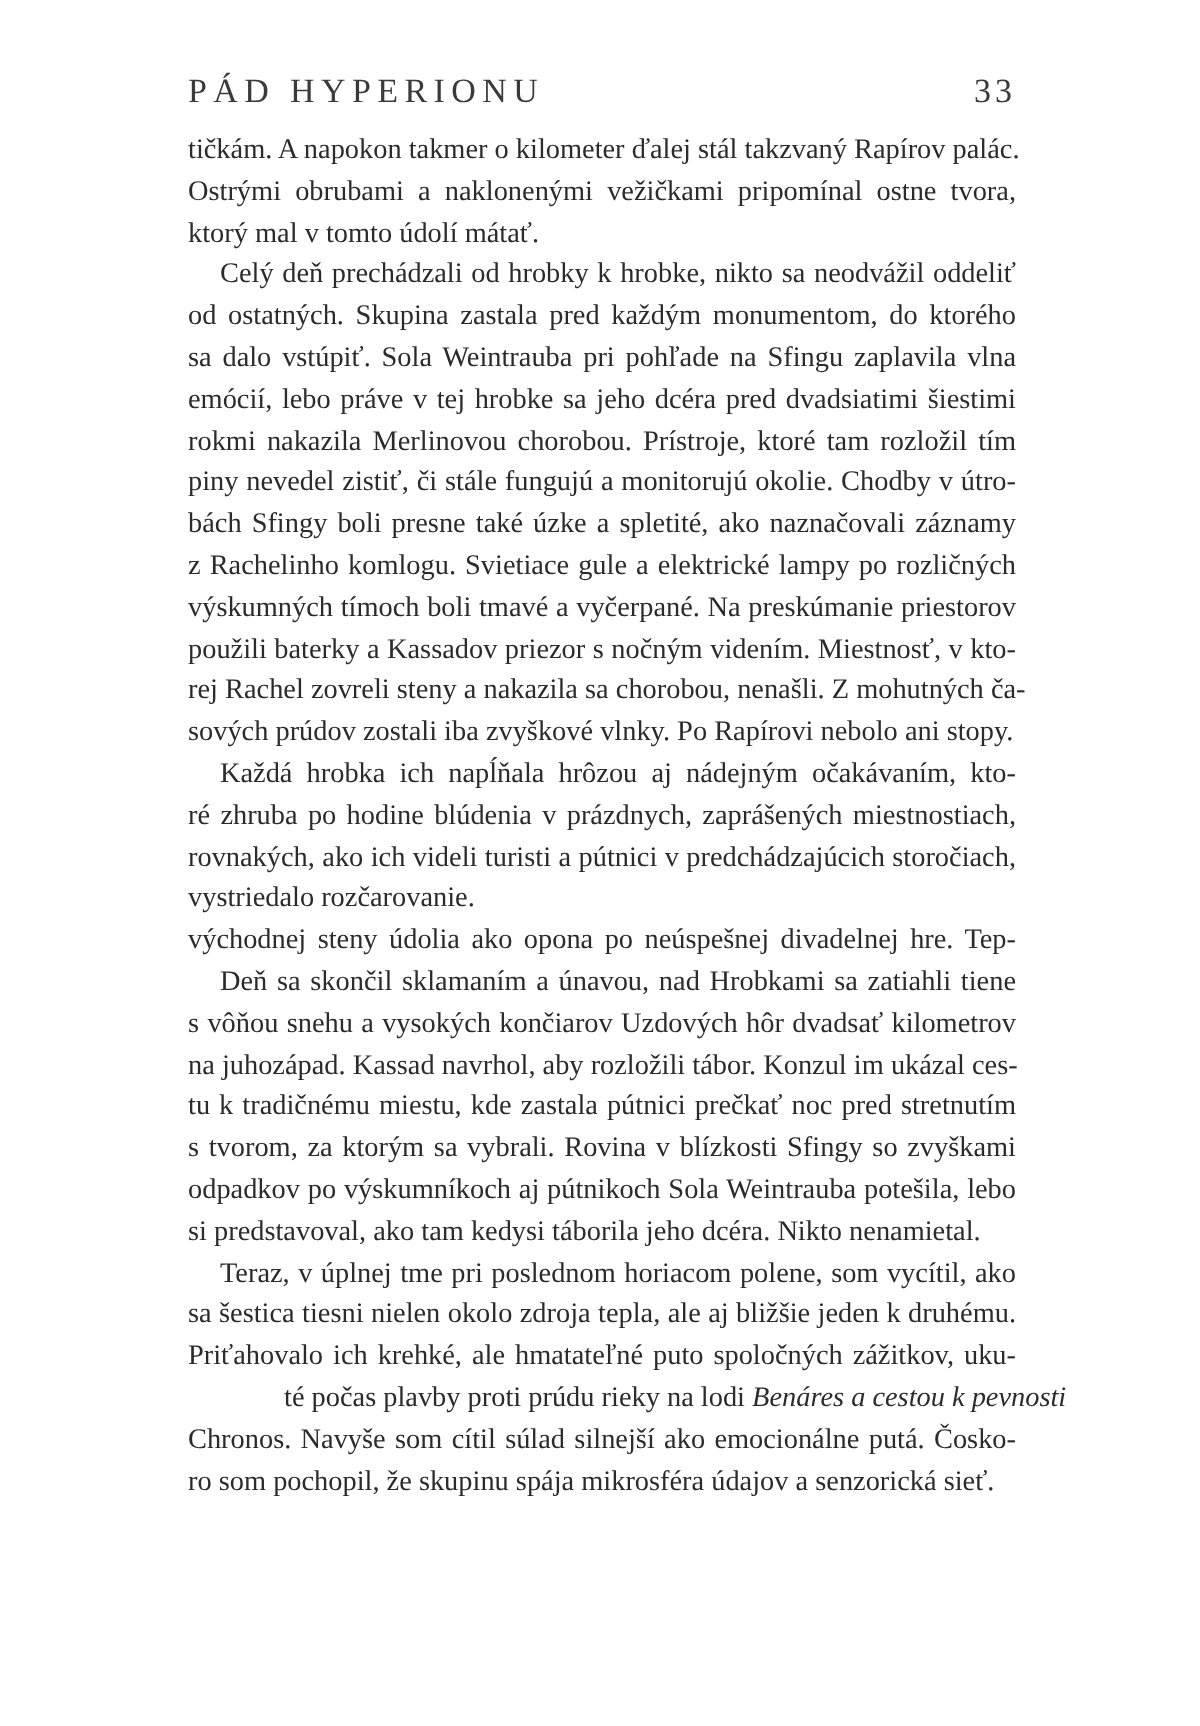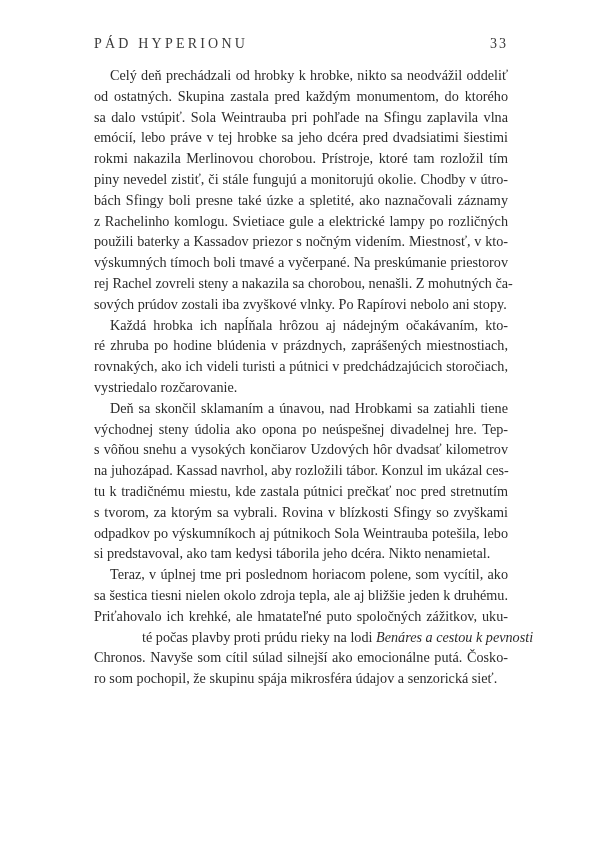--- a/index.html
+++ b/index.html
@@ -8,21 +8,21 @@
     position: relative;
   }
   .page {
     position: absolute; left: 94px; top: 36px; width: 414px;
     color: #2b2b2b;
     font-family: "Liberation Serif", "DejaVu Serif", serif;
   }
   .running-head {
     display: flex; justify-content: space-between; align-items: baseline;
     height: 20px;
-    font-size: 14px; letter-spacing: 3.2px; color: #3a3a3a; text-align: right;
+    font-size: 17px; letter-spacing: 3.2px; color: #3a3a3a; text-align: right;
   }
   .running-head .folio { letter-spacing: 2px; margin-left: 36px; }
   .body {
     margin-top: 9px;
     font-size: 14.2px;
     line-height: 20.8px;
     text-align: justify;
     hyphens: manual;
   }
   .body p { margin: 0; }
@@ -34,42 +34,47 @@
 <body>
 
 <div class="page">
   <div class="running-head">
     <span>PÁD HYPERIONU</span>
     <span class="folio">33</span>
   </div>
 
   <div class="body">
     <p>
+      <span class="line">tičkám. A napokon takmer o kilometer ďalej stál takzvaný Rapírov palác.</span>
+      <span class="line">Ostrými obrubami a naklonenými vežičkami pripomínal ostne tvora,</span>
+      <span class="line last">ktorý mal v tomto údolí mátať.</span>
+    </p>
+    <p>
       <span class="line" style="padding-left:16px">Celý deň prechádzali od hrobky k hrobke, nikto sa neodvážil oddeliť</span>
       <span class="line">od ostatných. Skupina zastala pred každým monumentom, do ktorého</span>
       <span class="line">sa dalo vstúpiť. Sola Weintrauba pri pohľade na Sfingu zaplavila vlna</span>
       <span class="line">emócií, lebo práve v tej hrobke sa jeho dcéra pred dvadsiatimi šiestimi</span>
       <span class="line">rokmi nakazila Merlinovou chorobou. Prístroje, ktoré tam rozložil tím</span>
       <span class="line">piny nevedel zistiť, či stále fungujú a monitorujú okolie. Chodby v útro-</span>
       <span class="line">bách Sfingy boli presne také úzke a spletité, ako naznačovali záznamy</span>
       <span class="line">z Rachelinho komlogu. Svietiace gule a elektrické lampy po rozličných</span>
+      <span class="line">výskumných tímoch boli tmavé a vyčerpané. Na preskúmanie priestorov</span>
       <span class="line">použili baterky a Kassadov priezor s nočným videním. Miestnosť, v kto-</span>
-      <span class="line">výskumných tímoch boli tmavé a vyčerpané. Na preskúmanie priestorov</span>
       <span class="line">rej Rachel zovreli steny a nakazila sa chorobou, nenašli. Z mohutných ča-</span>
       <span class="line last">sových prúdov zostali iba zvyškové vlnky. Po Rapírovi nebolo ani stopy.</span>
     </p>
     <p>
       <span class="line" style="padding-left:16px">Každá hrobka ich napĺňala hrôzou aj nádejným očakávaním, kto-</span>
       <span class="line">ré zhruba po hodine blúdenia v prázdnych, zaprášených miestnostiach,</span>
       <span class="line">rovnakých, ako ich videli turisti a pútnici v predchádzajúcich storočiach,</span>
       <span class="line last">vystriedalo rozčarovanie.</span>
     </p>
     <p>
+      <span class="line">východnej steny údolia ako opona po neúspešnej divadelnej hre. Tep-</span>
       <span class="line" style="padding-left:16px">Deň sa skončil sklamaním a únavou, nad Hrobkami sa zatiahli tiene</span>
-      <span class="line">východnej steny údolia ako opona po neúspešnej divadelnej hre. Tep-</span>
       <span class="line">s vôňou snehu a vysokých končiarov Uzdových hôr dvadsať kilometrov</span>
       <span class="line">na juhozápad. Kassad navrhol, aby rozložili tábor. Konzul im ukázal ces-</span>
       <span class="line">tu k tradičnému miestu, kde zastala pútnici prečkať noc pred stretnutím</span>
       <span class="line">s tvorom, za ktorým sa vybrali. Rovina v blízkosti Sfingy so zvyškami</span>
       <span class="line">odpadkov po výskumníkoch aj pútnikoch Sola Weintrauba potešila, lebo</span>
       <span class="line last">si predstavoval, ako tam kedysi táborila jeho dcéra. Nikto nenamietal.</span>
     </p>
     <p>
       <span class="line" style="padding-left:16px">Teraz, v úplnej tme pri poslednom horiacom polene, som vycítil, ako</span>
       <span class="line">sa šestica tiesni nielen okolo zdroja tepla, ale aj bližšie jeden k druhému.</span>

